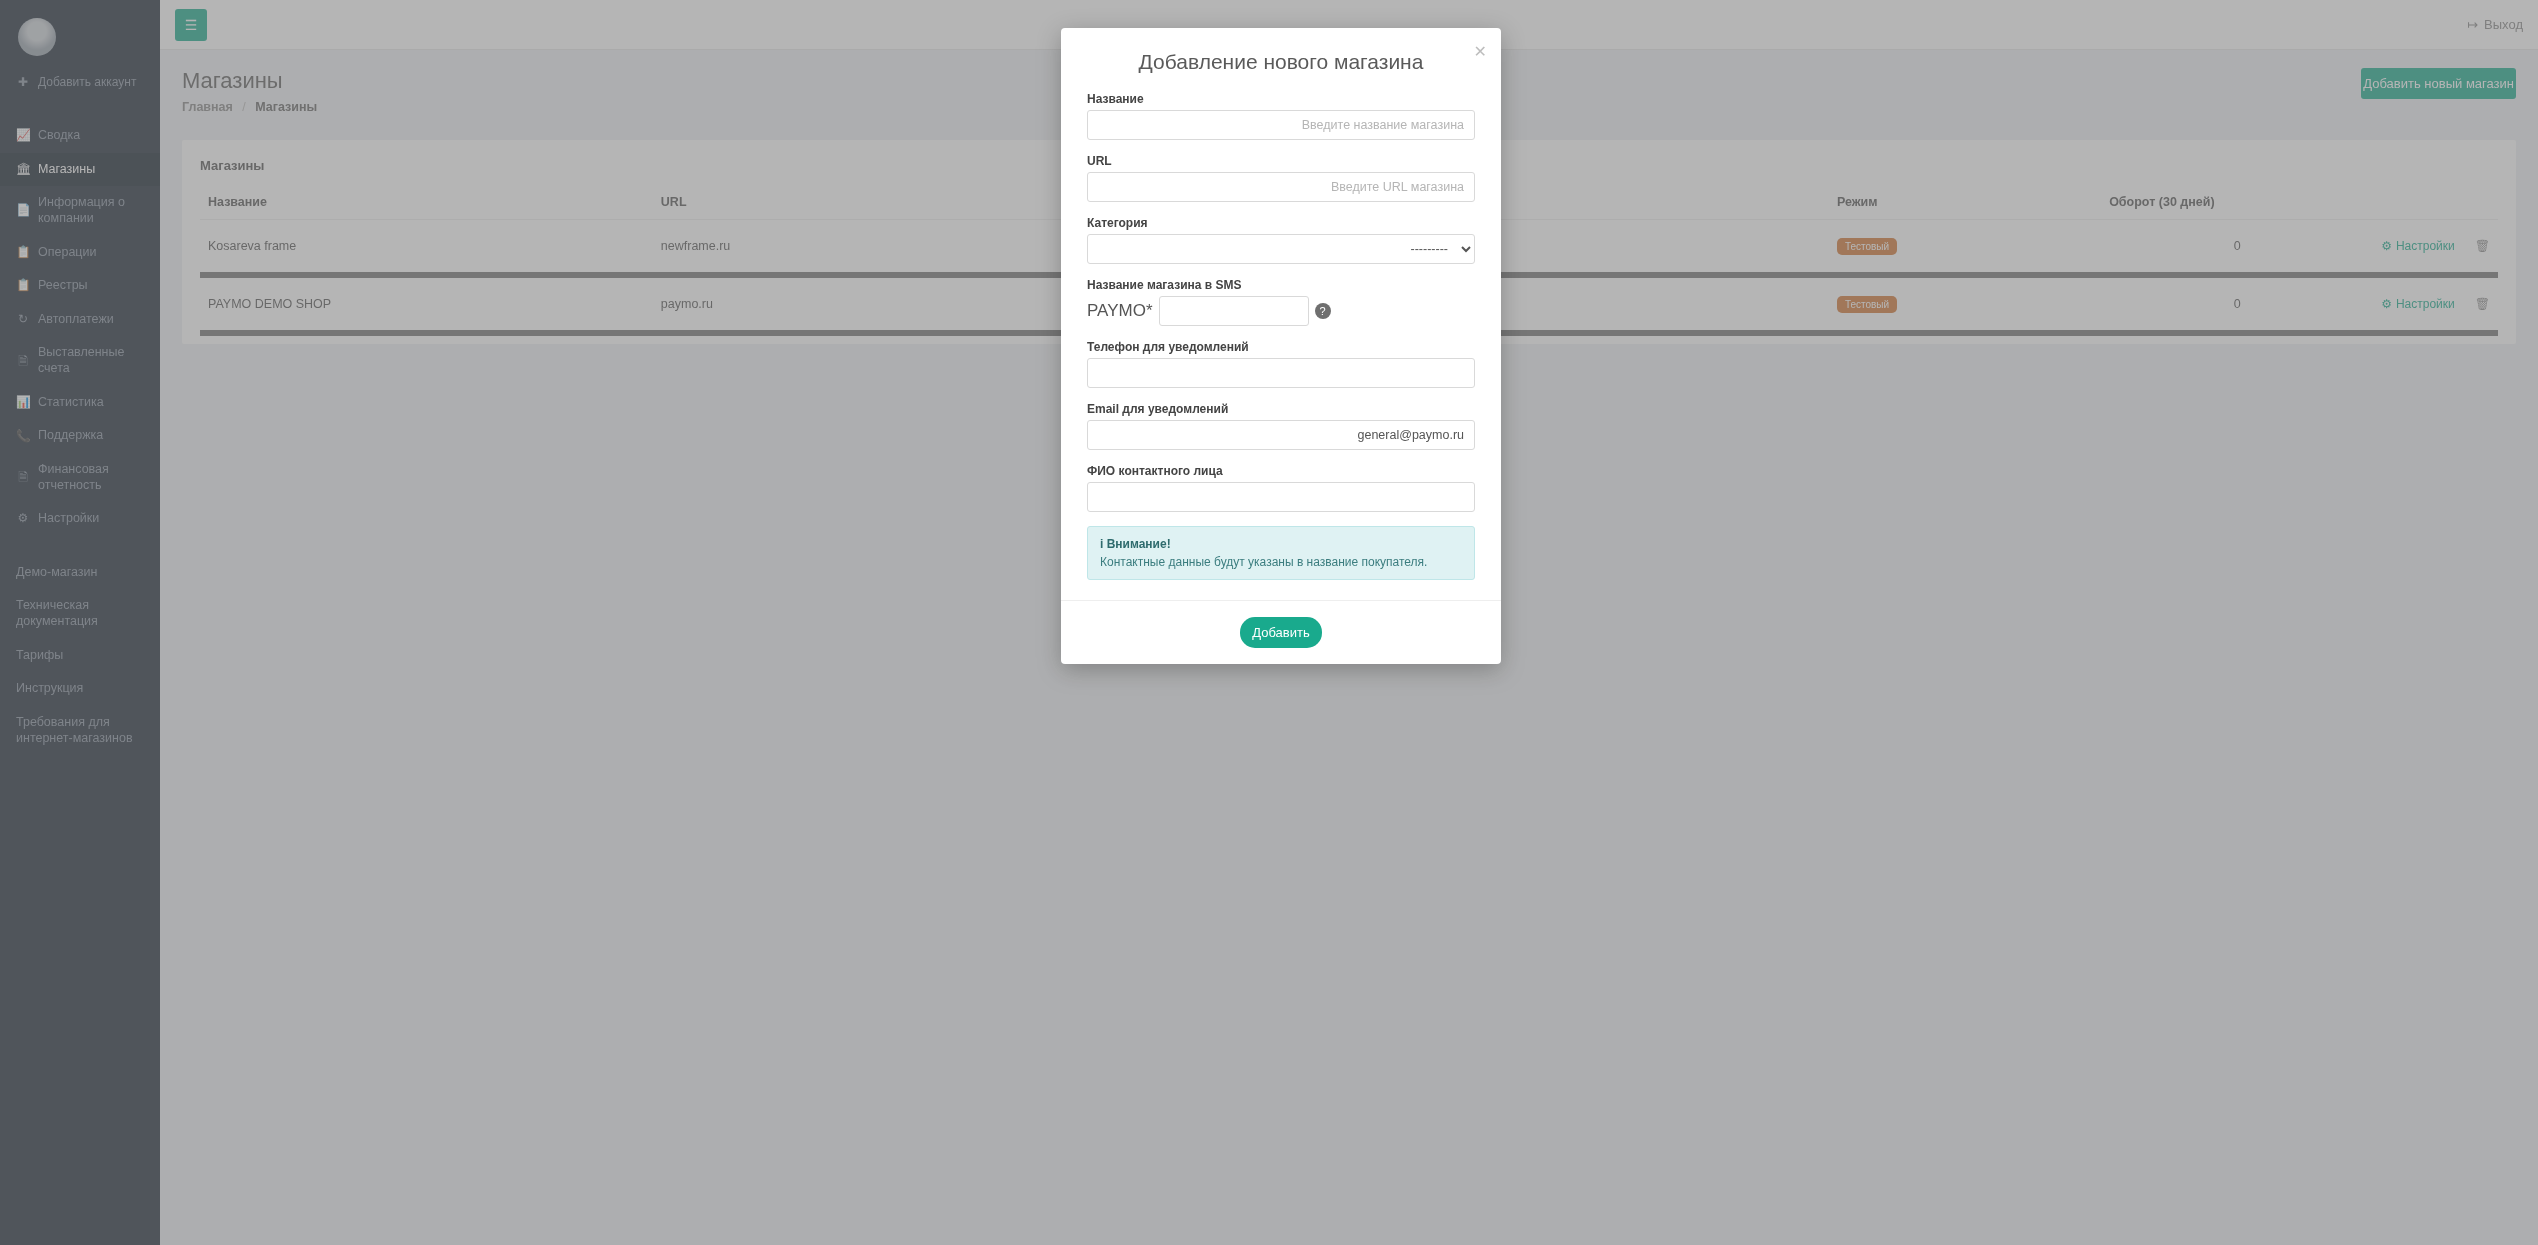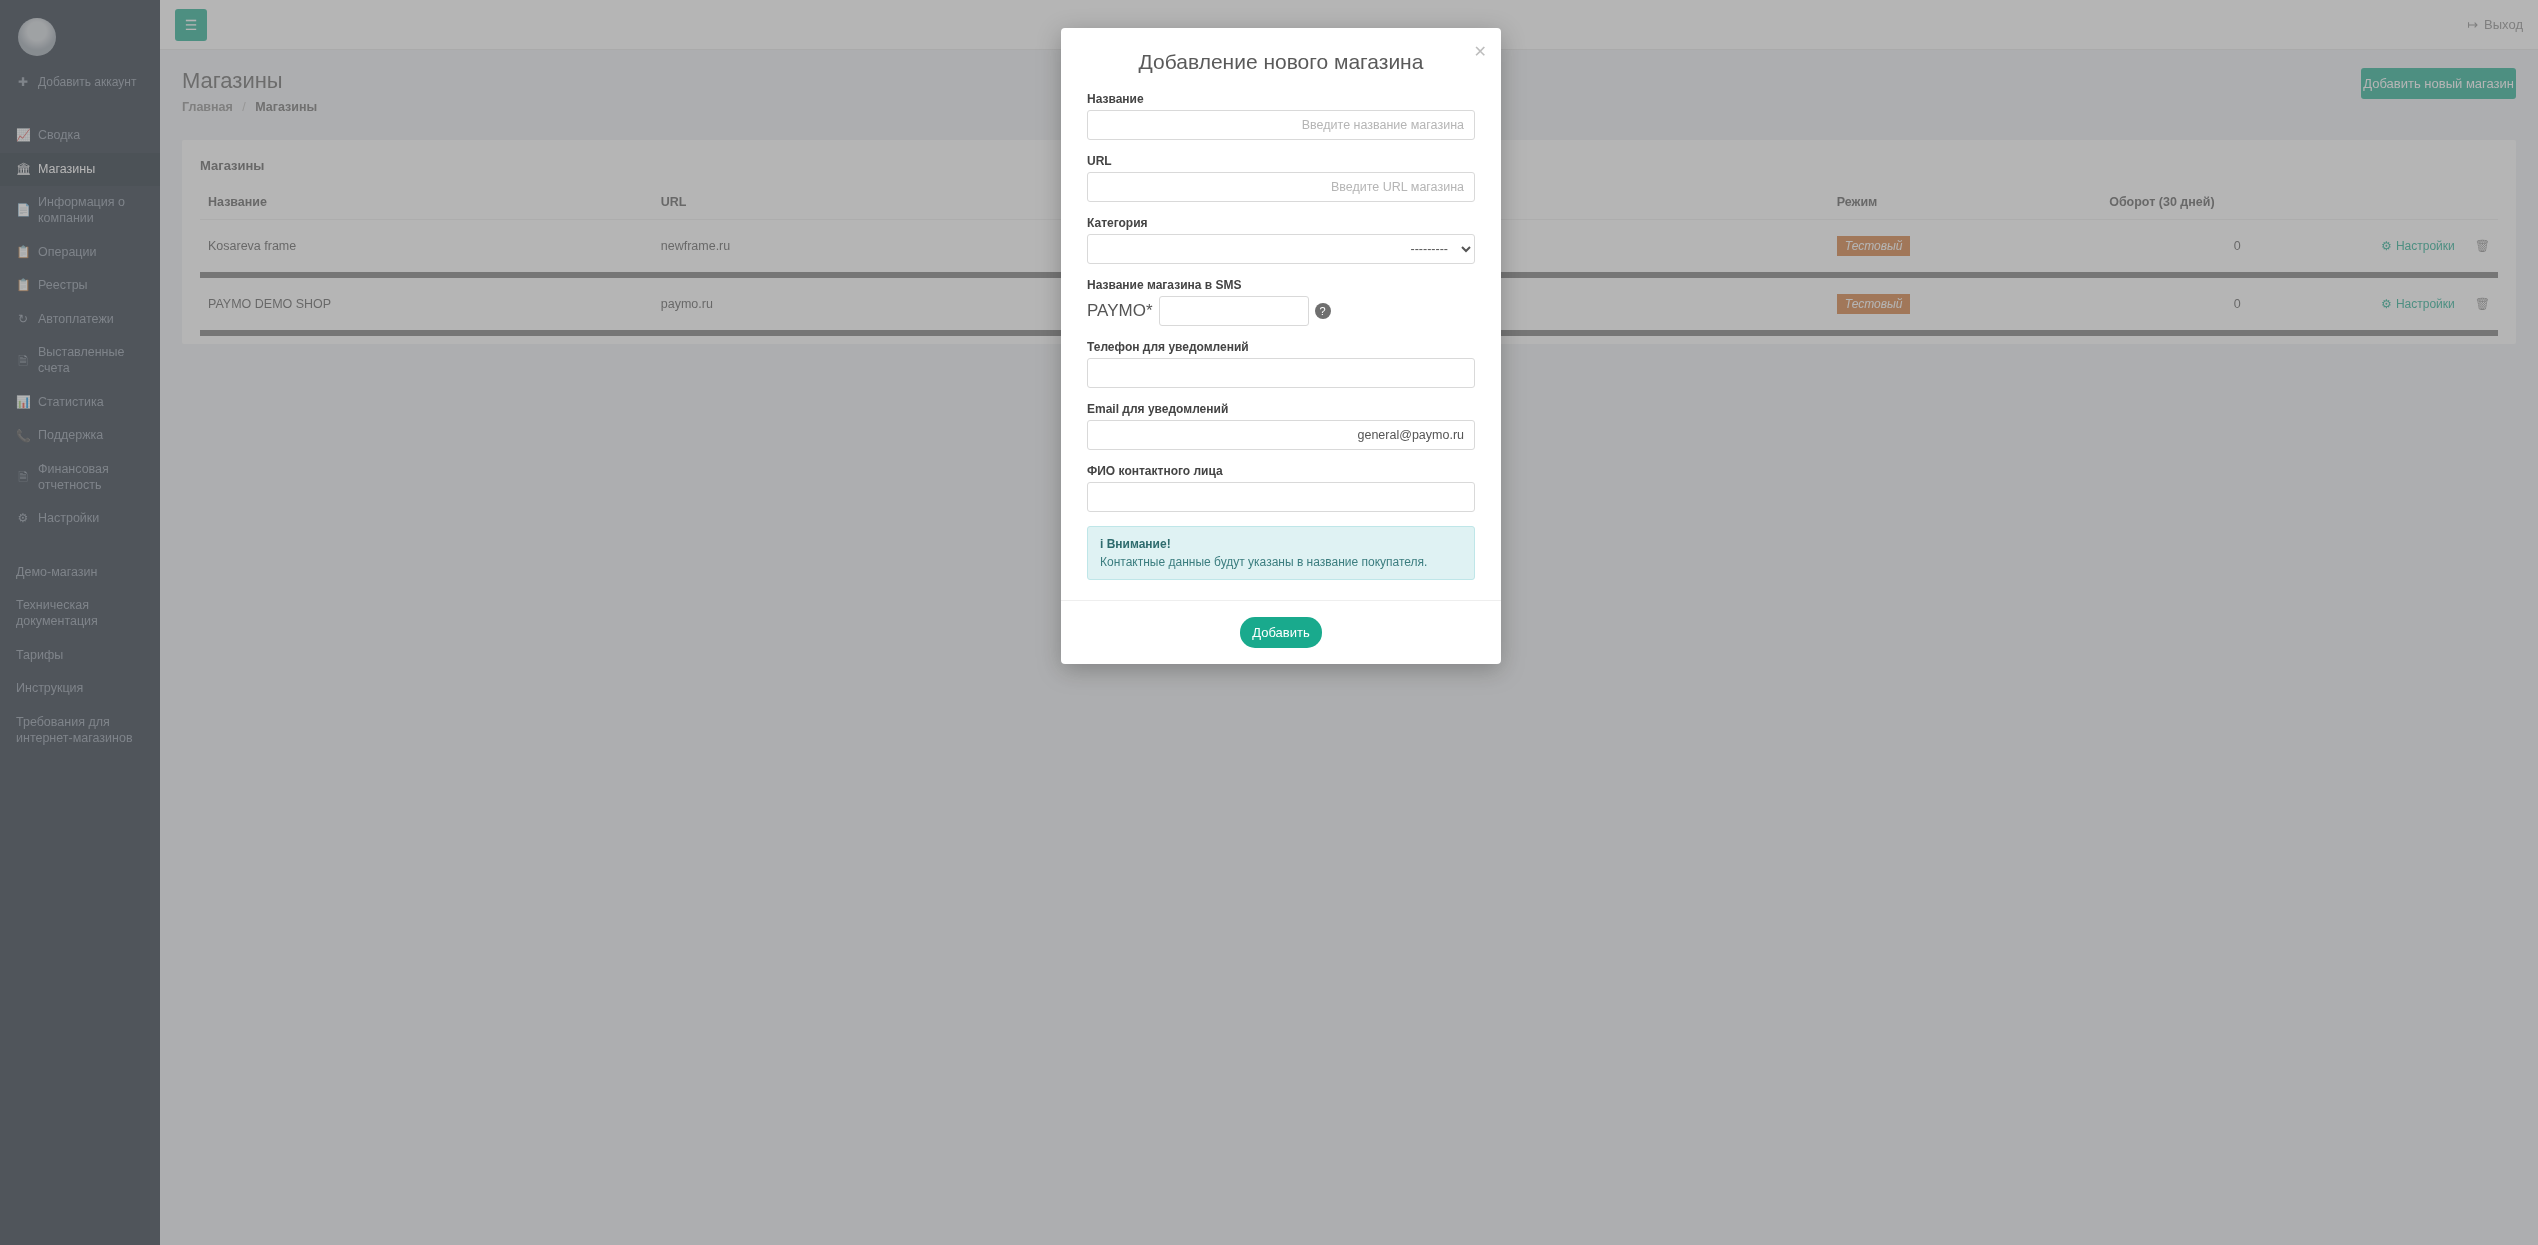--- a/index.html
+++ b/index.html
@@ -130,21 +130,21 @@
   table.shops td {
     padding: 12px 8px;
     border-bottom: 6px solid #737373;
   }
   .badge-teal {
     background: #19aa8d; color: #fff;
     border-radius: 3px; padding: 3px 8px; font-size: 11px;
   }
   .badge-orange {
     background: #d27734; color: #fff;
-    border-radius: 0; padding: 3px 8px; font-size: 12px; font-style: italic;
+    border-radius: 5px; padding: 3px 8px; font-size: 10px;
   }
   .settings-link {
     color: #19aa8d; display: inline-flex; align-items: center; gap: 4px;
     cursor: pointer; font-size: 12px;
   }
   .trash-btn {
     color: #888; cursor: pointer; margin-left: 12px; font-size: 12px;
   }
   .row-actions {
     display: flex; align-items: center; gap: 8px;

